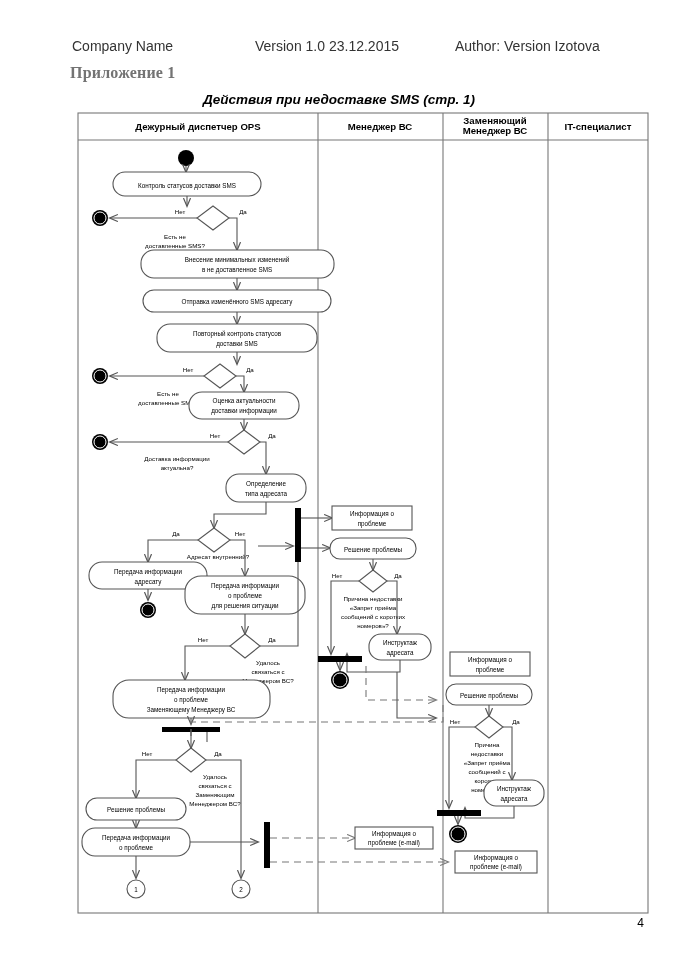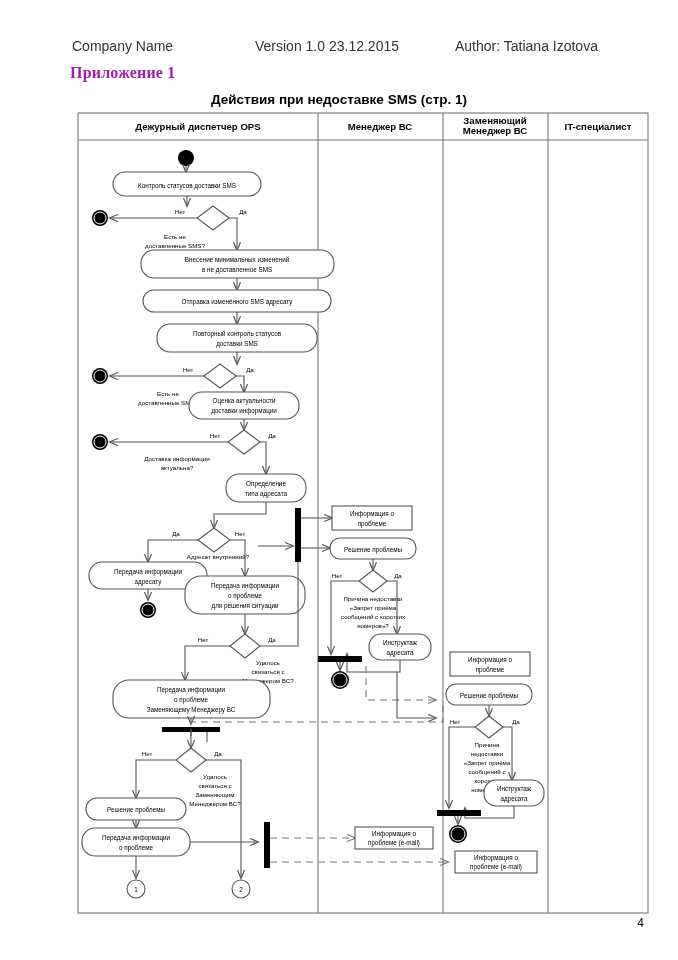--- a/index.html
+++ b/index.html
@@ -4,44 +4,44 @@
 <style>
   html,body{margin:0;padding:0;background:#ffffff;}
   body{width:678px;height:960px;position:relative;font-family:"Liberation Sans",sans-serif;color:#000;}
   .page{position:absolute;inset:0;}
   .hdr{position:absolute;top:38px;left:0;width:678px;height:16px;font-size:14px;color:#333;}
   .hdr span{position:absolute;white-space:nowrap;}
   .hdr .company{left:72px;}
   .hdr .version{left:255px;}
   .hdr .author{left:455px;}
   .appendix{position:absolute;left:70px;top:64px;font-family:"Liberation Serif",serif;
-            font-size:16px;font-weight:bold;color:#a21caf;letter-spacing:.2px;}
+            font-size:16px;font-weight:bold;color:#737373;letter-spacing:.2px;}
   .diagtitle{position:absolute;left:0;top:92px;width:678px;text-align:center;
-             font-size:13.5px;font-weight:bold;}
+             font-size:13.5px;font-weight:bold;font-style:italic;}
   .pageno{position:absolute;right:34px;top:916px;font-size:12px;}
   svg{position:absolute;left:0;top:0;}
   text{font-family:"Liberation Sans",sans-serif;}
   .lane-title{font-size:9.6px;font-weight:bold;text-anchor:middle;}
   .nodetext{font-size:6.3px;text-anchor:middle;}
   .guard{font-size:6.2px;text-anchor:middle;}
   .shape{fill:#fff;stroke:#555;stroke-width:1.1;}
   .flow{stroke:#555;stroke-width:1.1;fill:none;}
   .dash{stroke:#777;stroke-width:1.1;fill:none;stroke-dasharray:7 5;}
   .bar{fill:#000;}
   .lane{fill:none;stroke:#777;stroke-width:1.1;}
 </style>
 </head>
 <body>
 
 <div class="page">
 
   <div class="hdr">
     <span class="company">Company Name</span>
     <span class="version">Version 1.0 23.12.2015</span>
-    <span class="author">Author: Tatiana Izotova</span>
+    <span class="author">Author: Version Izotova</span>
   </div>
 
   <div class="appendix">Приложение 1</div>
   <div class="diagtitle">Действия при недоставке SMS (стр. 1)</div>
   <div class="pageno">4</div>
 
   <svg width="678" height="960">
     <defs>
       <marker id="arw" markerWidth="9" markerHeight="9" refX="7.2" refY="3.2" orient="auto">
         <path d="M0,0 L7.6,3.2 L0,6.4" fill="none" stroke="#555" stroke-width="1.1"></path>

